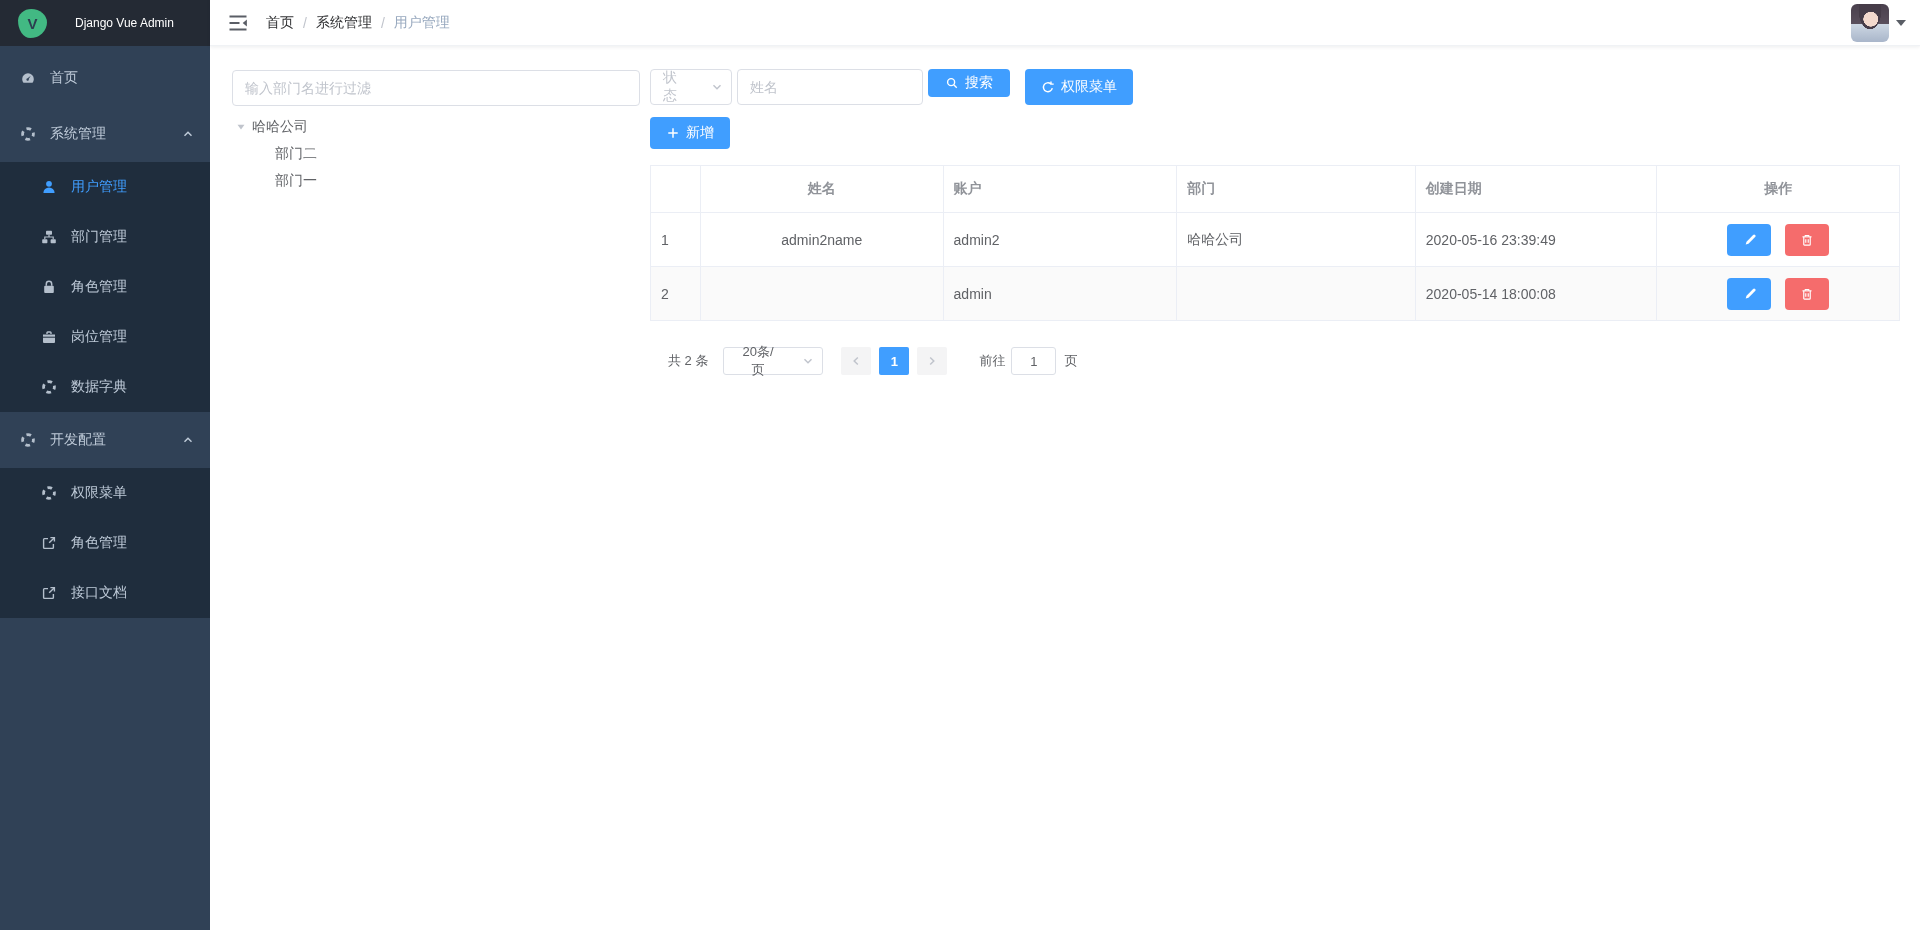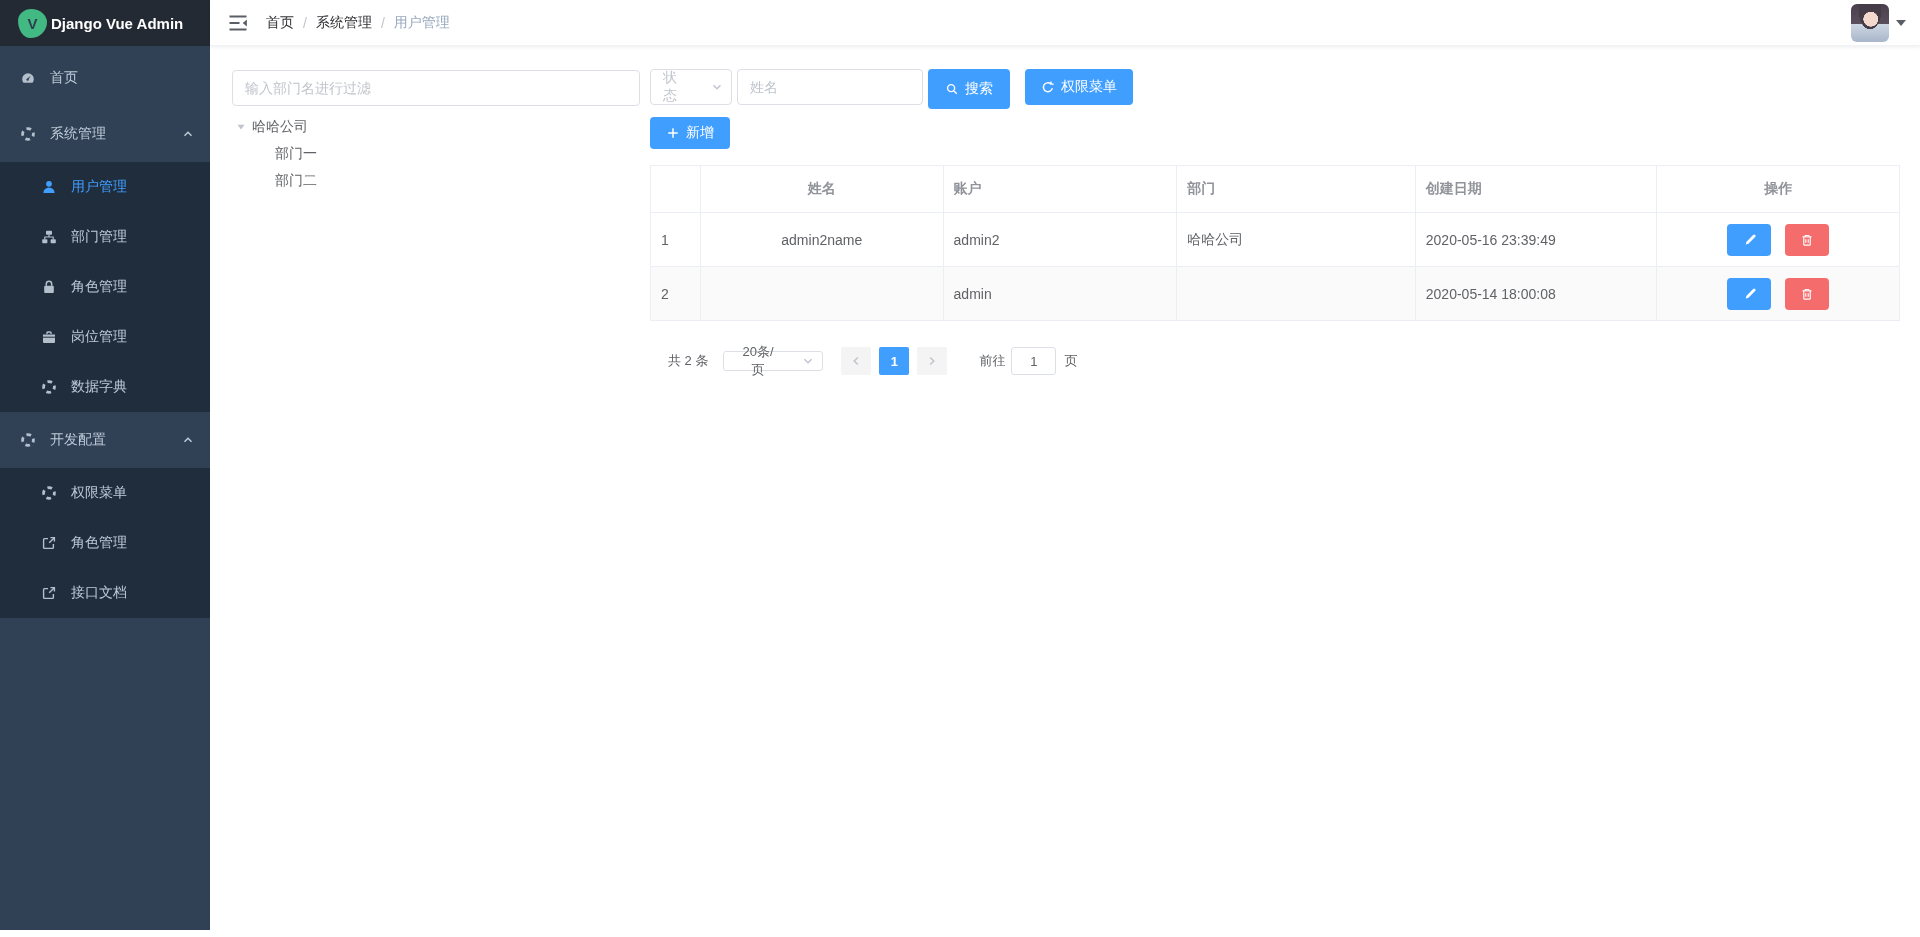--- a/index.html
+++ b/index.html
@@ -5,21 +5,21 @@
 <style>
   * { margin:0; padding:0; box-sizing:border-box; }
   body { background:#fff; font-family:"Liberation Sans","DejaVu Sans",sans-serif; }
   .app { position:relative; width:1920px; height:937px; background:#fff; overflow:hidden; }
 
   
   .sidebar { position:absolute; left:0; top:0; width:210px; height:930px; background:#304156; }
   .logo-bar { height:46px; background:#242a34; display:flex; align-items:center; padding-left:18px; }
   .logo-mark { width:29px; height:29px; background:#42b983; border-radius:46% 54% 58% 42% / 40% 46% 54% 60%;
                display:flex; align-items:center; justify-content:center; color:#2c3e50; font-weight:bold; font-size:15px; }
-  .logo-title { color:#fff; font-weight:bold; font-size:15px; margin-left:4px; white-space:nowrap; }
+  .logo-title { color:#fff; font-weight:normal; font-size:12px; margin-left:28px; white-space:nowrap; }
   .menu { padding-top:4px; }
   .m-item { position:relative; display:flex; align-items:center; height:56px; padding-left:20px;
             color:#bfcbd9; font-size:14px; cursor:pointer; }
   .m-item .mi { width:16px; height:16px; margin-right:14px; color:#b4bfcc; flex:0 0 16px; }
   .m-item .mi svg { display:block; width:16px; height:16px; }
   .submenu { background:#1f2d3d; }
   .submenu .m-item { height:50px; padding-left:41px; }
   .m-item.active { color:#409eff; }
   .m-item.active .mi { color:#409eff; }
   .chev { position:absolute; right:16px; top:50%; margin-top:-6px; width:12px; height:12px; color:#bfcbd9; }
@@ -63,21 +63,21 @@
   .sel-caret { width:12px; height:12px; color:#c0c4cc; }
   .sel-caret svg { display:block; width:12px; height:12px; }
   .name-input { position:absolute; left:737px; top:69px; width:186px; height:36px;
       border:1px solid #dcdfe6; border-radius:4px; padding:0 12px; font-size:14px; color:#606266;
       outline:none; font-family:inherit; }
   .name-input::placeholder { color:#c0c4cc; }
   .btn { display:flex; align-items:center; justify-content:center; border:none; border-radius:4px;
          background:#409eff; color:#fff; font-size:14px; cursor:pointer; font-family:inherit; }
   .btn .bi { width:14px; height:14px; margin-right:6px; }
   .btn .bi svg { display:block; width:14px; height:14px; }
-  .search-btn { position:absolute; left:928px; top:69px; width:82px; height:40px; }
+  .search-btn { position:absolute; left:928px; top:69px; width:82px; height:28px; }
   .reset-btn  { position:absolute; left:1025px; top:69px; width:108px; height:36px; }
   .add-btn    { position:absolute; left:650px; top:117px; width:80px; height:32px; }
 
   
   .table { position:absolute; left:650px; top:165px; width:1250px; border:1px solid #ebeef5;
            border-bottom:none; font-size:14px; }
   .t-row { display:flex; border-bottom:1px solid #ebeef5; background:#fff; }
   .t-row.head { height:47px; color:#909399; font-weight:bold; }
   .t-row.body { height:54px; color:#606266; }
   .t-row.striped { background:#fafafa; }
@@ -92,21 +92,21 @@
   .mini-btn { width:44px; height:32px; border:none; border-radius:4px; color:#fff; cursor:pointer;
               display:flex; align-items:center; justify-content:center; }
   .mini-btn svg { display:block; width:14px; height:14px; }
   .edit-btn { background:#409eff; margin-right:14px; }
   .del-btn { background:#f56c6c; }
 
   
   .pagination { position:absolute; left:668px; top:347px; display:flex; align-items:center;
                 font-size:13px; color:#606266; }
   .pg-total { margin-right:15px; }
-  .pg-size { width:100px; height:20px; padding:0 8px 0 12px; border:1px solid #dcdfe6; border-radius:3px; }
+  .pg-size { width:100px; height:28px; padding:0 8px 0 12px; border:1px solid #dcdfe6; border-radius:3px; }
   .pg-size .sel-text { color:#606266; font-size:13px; text-align:center; }
   .pg-btn { width:30px; height:28px; background:#f4f4f5; border:none; border-radius:2px; margin-left:8px;
             display:flex; align-items:center; justify-content:center; color:#c0c4cc; cursor:pointer; }
   .pg-btn svg { display:block; width:12px; height:12px; }
   .pg-prev { margin-left:18px; }
   .pg-page { background:#409eff; color:#fff; font-weight:bold; font-size:13px; }
   .pg-goto-label { margin-left:32px; }
   .pg-goto-input { width:45px; height:28px; margin-left:6px; border:1px solid #dcdfe6; border-radius:3px;
                    text-align:center; font-size:13px; color:#606266; outline:none; font-family:inherit; }
   .pg-unit { margin-left:8px; }
@@ -276,24 +276,24 @@
   <div class="tree">
     <div class="tree-node">
       <span class="tree-caret">
         <svg viewBox="0 0 14 14">
             <path d="M3.5 4.8h7L7 9.4z" fill="currentColor"></path>
           </svg>
       </span>
       <span>哈哈公司</span>
     </div>
     <div class="tree-node tree-child">
+      <span>部门二</span>
+    </div>
+    <div class="tree-node tree-child">
       <span>部门一</span>
-    </div>
-    <div class="tree-node tree-child">
-      <span>部门二</span>
     </div>
   </div>
 
   <div class="sel status-select">
     <span class="sel-text">状态</span>
     <span class="sel-caret">
       <svg viewBox="0 0 12 12">
           <path d="m2.5 4.2 3.5 3.6 3.5-3.6" fill="none" stroke="currentColor" stroke-width="1.4"></path>
         </svg>
     </span>

